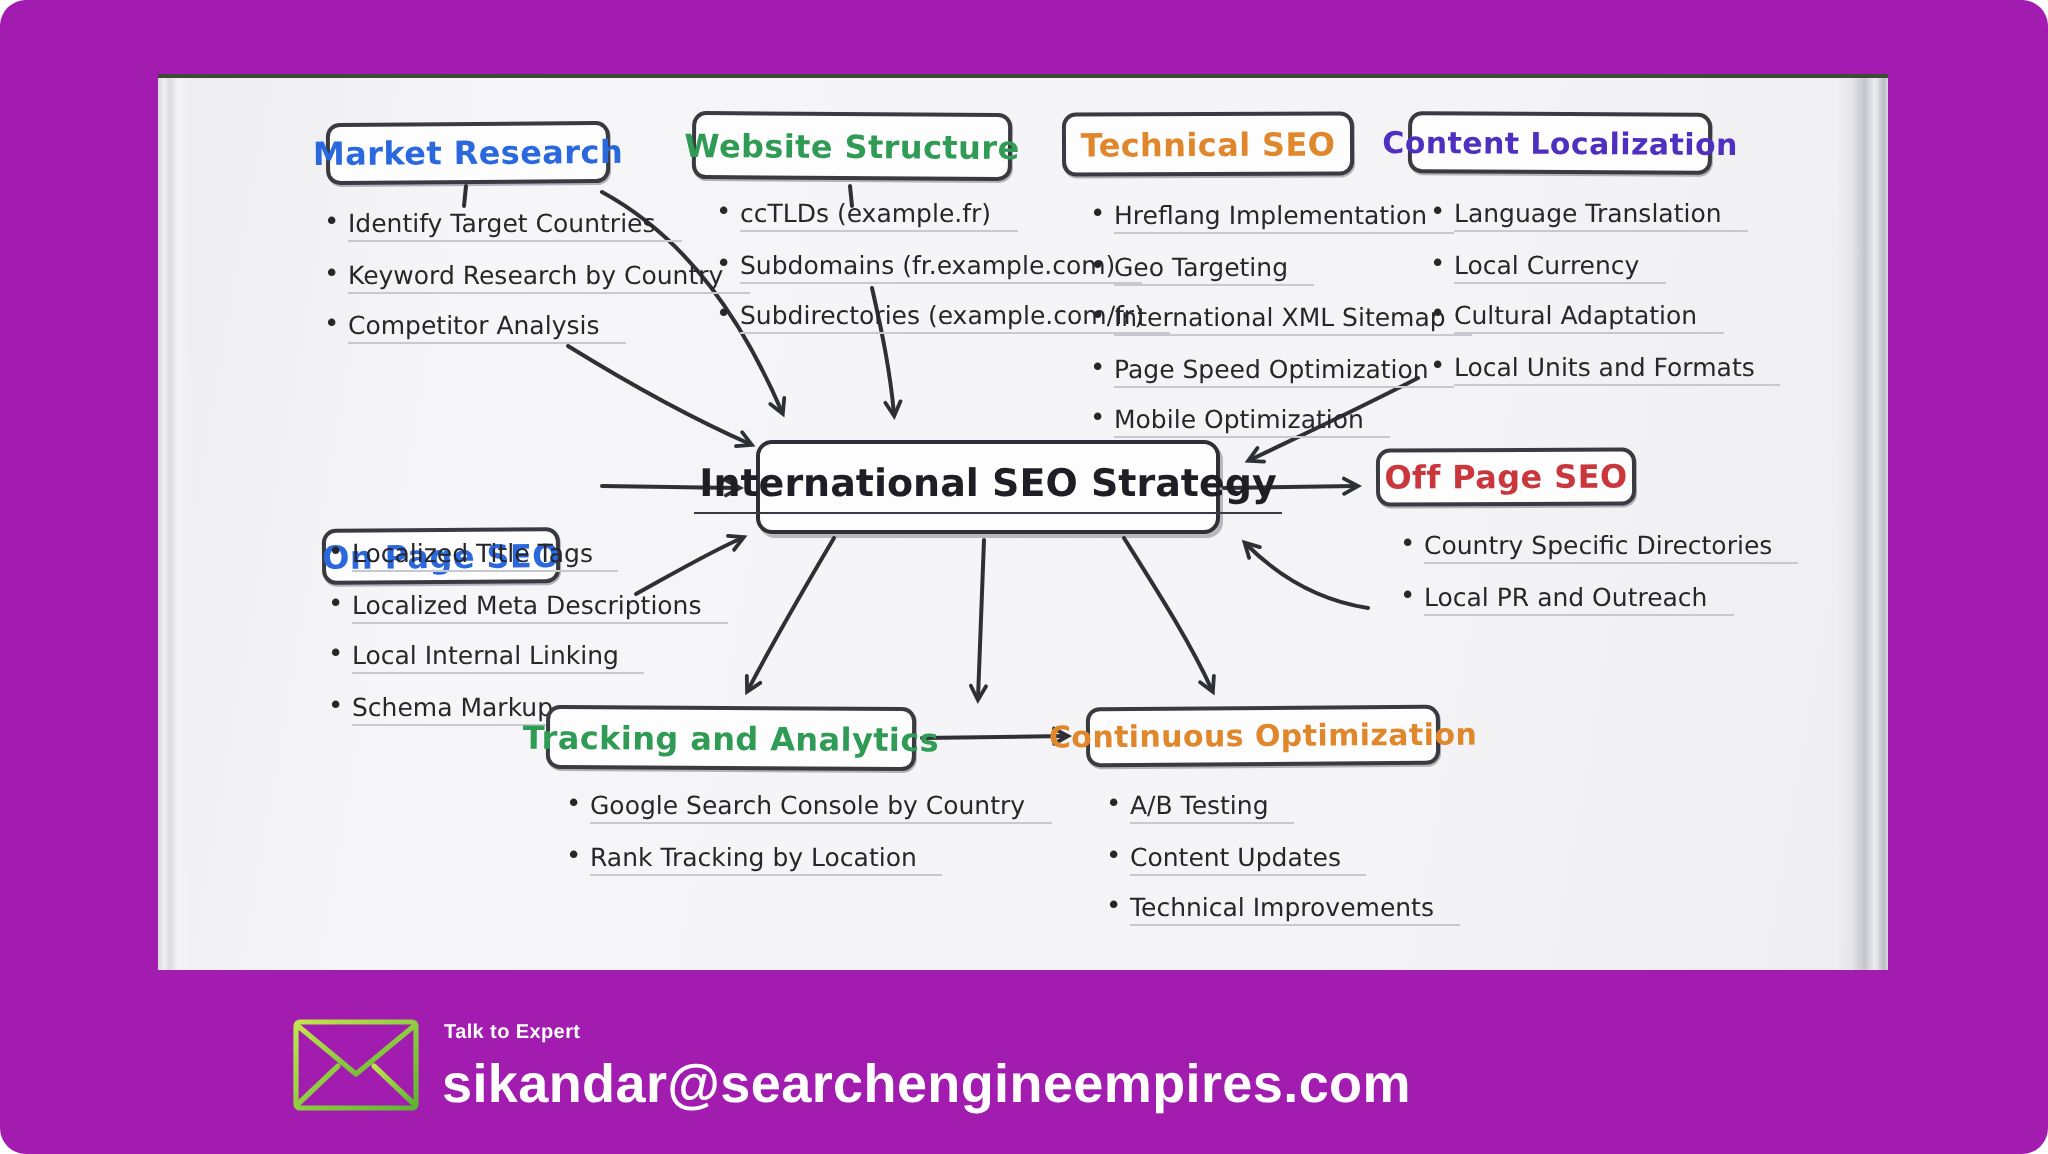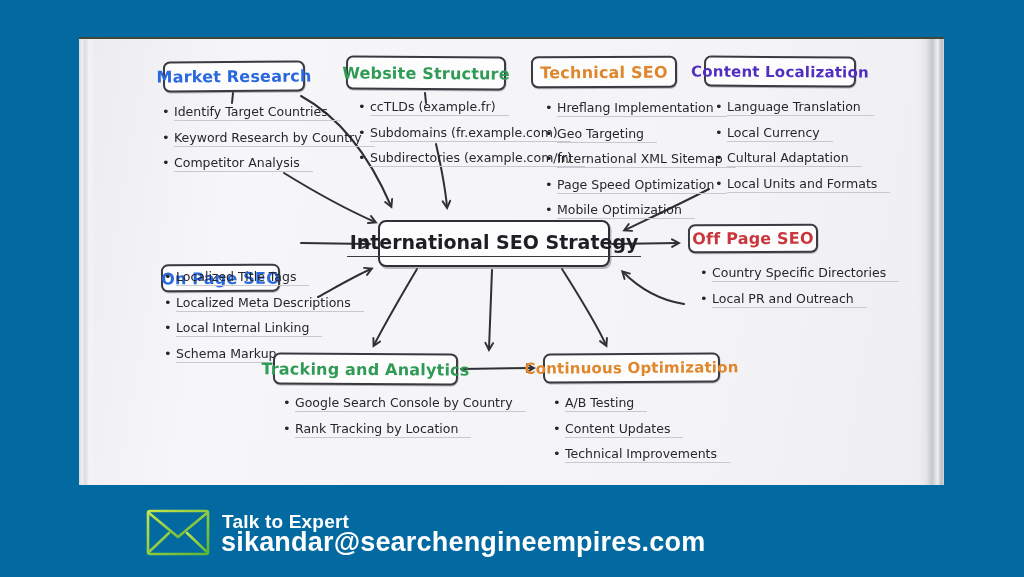--- a/index.html
+++ b/index.html
@@ -1,20 +1,21 @@
 <!DOCTYPE html>
 <html><head>
 <meta charset="utf-8">
 <style>
   * { margin:0; padding:0; box-sizing:border-box; }
   html,body { width:1024px; height:577px; }
   .stage{
     position:relative; width:1024px; height:577px;
-    background:#0369a1; overflow:hidden;
+    background:#a21caf; overflow:hidden;
     font-family:"DejaVu Sans", sans-serif;
+    border-radius:13px;
   }
   
   .board{
     position:absolute; left:79px; top:37px; width:865px; height:448px;
     background:linear-gradient(100deg,#ececef 0%,#f6f6f8 18%,#f4f4f6 70%,#eeeef1 100%);
     border-top:2px solid #3e4a38;
   }
   .edge-left{
     position:absolute; left:0; top:0; width:16px; height:100%;
     background:linear-gradient(90deg,#d8d8dc 0,#f0f0f3 3px,#dcdce0 6px,#f4f4f6 10px,rgba(244,244,246,0) 16px);
@@ -56,21 +57,21 @@
     font-size:19px; font-weight:700; color:#1e1e24; white-space:nowrap;
     border-bottom:1.5px solid #3a3a42; padding:0 3px 3px;
   }
   .arrows{ position:absolute; left:0; top:0; pointer-events:none; }
   
   .tilt-a{ transform:rotate(-.4deg);} .tilt-b{ transform:rotate(.35deg);} .tilt-c{ transform:rotate(-.25deg);}
   
   .footer-cta{
     position:absolute; left:222px; top:511px;
     color:#ffffff; font-family:"Liberation Sans", sans-serif;
-    font-size:19px; font-weight:bold; letter-spacing:.2px;
+    font-size:10px; font-weight:bold; letter-spacing:.2px;
   }
   .footer-email{
     position:absolute; left:221px; top:528px;
     color:#ffffff; font-family:"Liberation Sans", sans-serif;
     font-size:27px; font-weight:bold; letter-spacing:.2px; line-height:1.05;
   }
   .envelope{ position:absolute; left:145px; top:507px; }
 </style>
 </head>
 <body>

